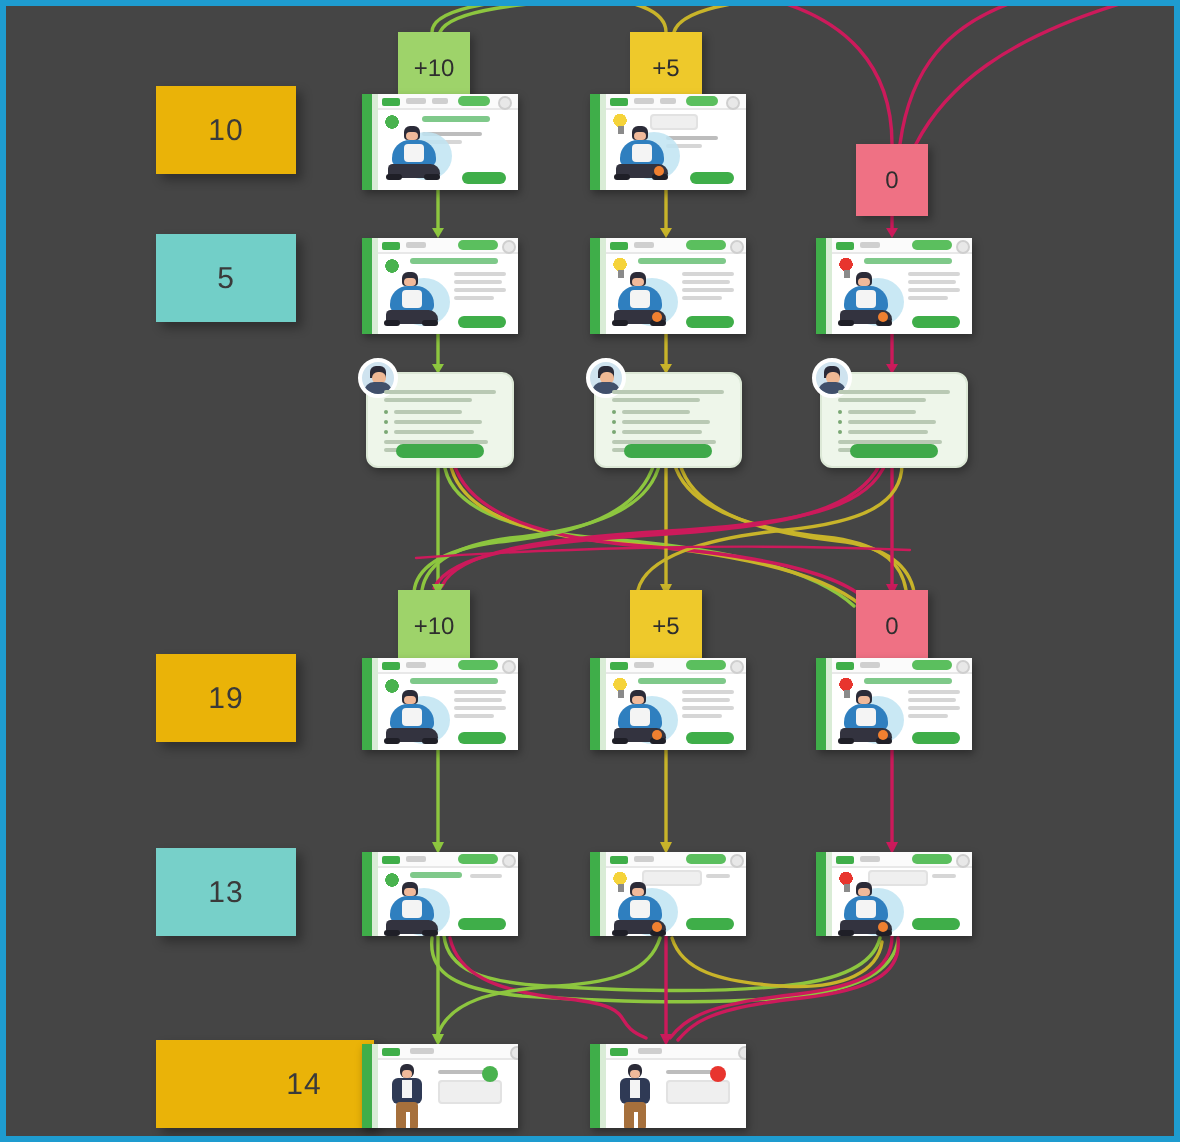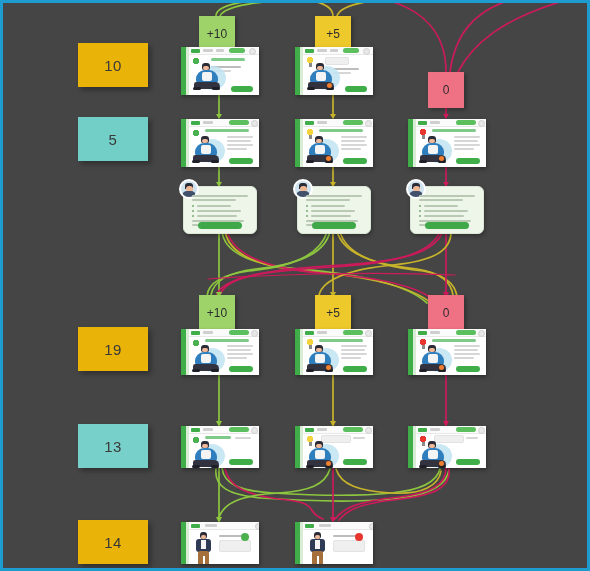--- a/index.html
+++ b/index.html
@@ -192,21 +192,21 @@
     </div>
     <div class="rownote n11" style="left:75px;top:114px;">
       <span class="lbl">5</span>
     </div>
     <div class="rownote" style="left:75px;top:324px;">
       <span class="lbl">19</span>
     </div>
     <div class="rownote n13" style="left:75px;top:421px;">
       <span class="lbl">13</span>
     </div>
-    <div class="rownote" style="left:75px;top:517px;">
+    <div class="rownote" style="left:75px;top:517px;padding-left:39px;">
       <span class="lbl">14</span>
     </div>
 
     <div class="badge green" style="left:196px;top:13px;">
       <span>+10</span>
     </div>
     <div class="badge yellow" style="left:312px;top:13px;">
       <span>+5</span>
     </div>
     <div class="badge red" style="left:425px;top:69px;">

